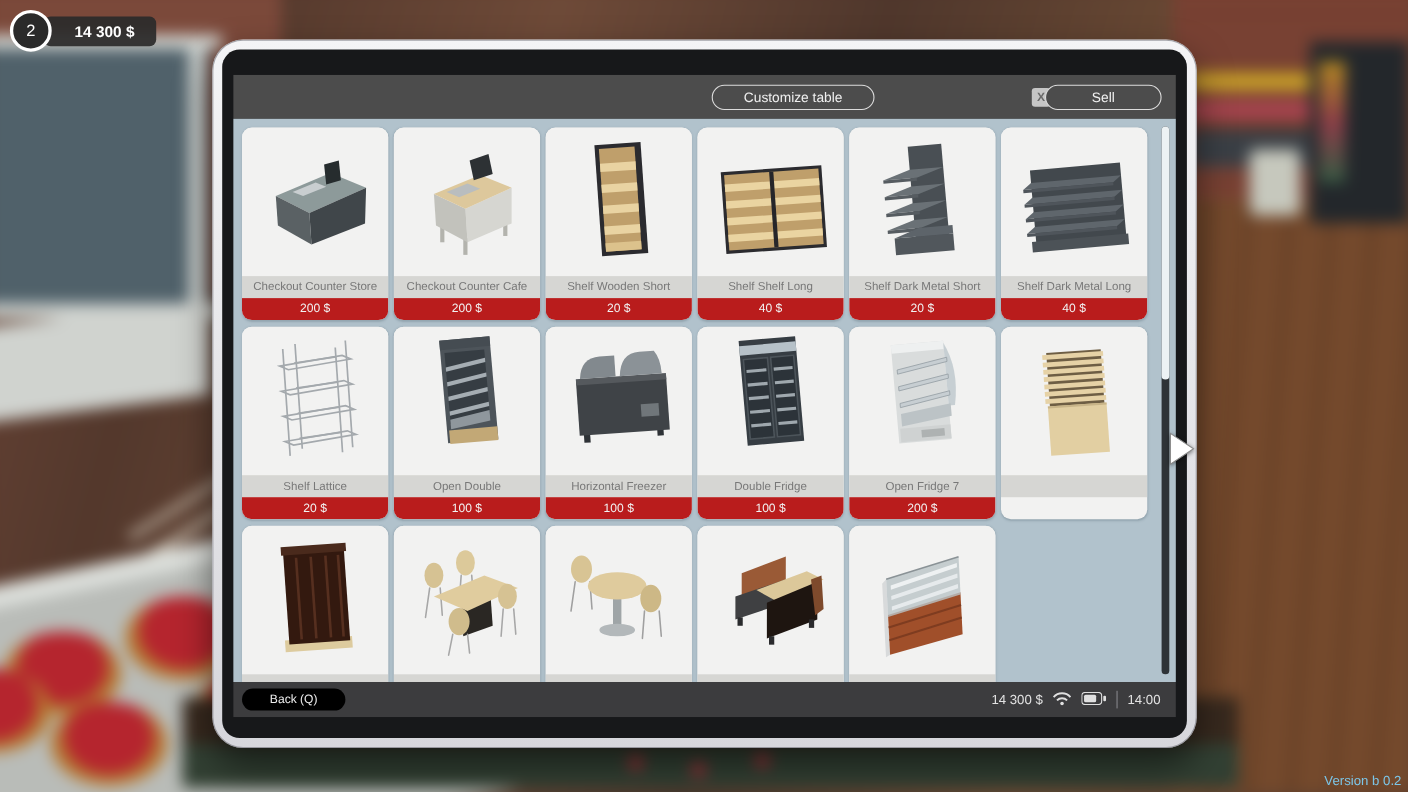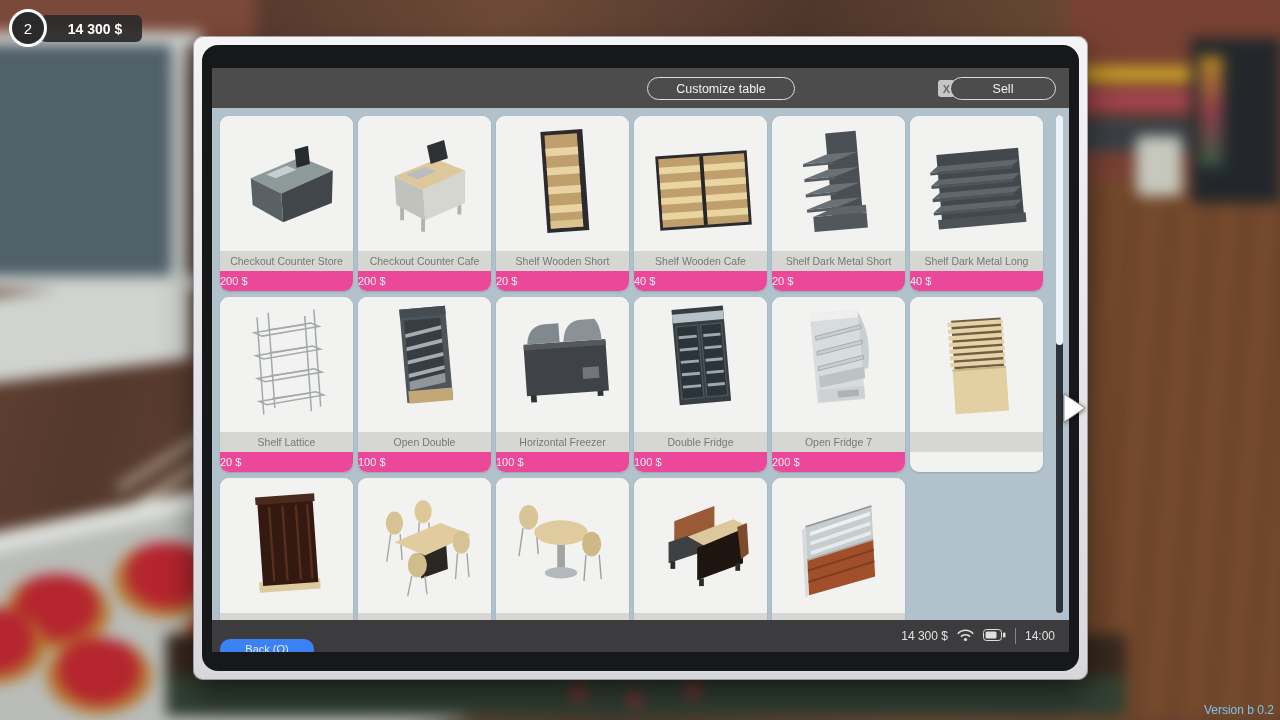--- a/index.html
+++ b/index.html
@@ -41,21 +41,21 @@
   .hud-money { position:absolute; left:40px; top:15px; height:27px; min-width:102px;
      background:rgba(42,42,42,.92); border-radius:6px; color:#fff; font-size:14px; font-weight:bold;
      display:flex; align-items:center; justify-content:center; padding:0 14px 0 22px; }
   .hud-level { position:absolute; left:9px; top:9px; width:38px; height:38px; border-radius:50%;
      background:#2a2a2a; border:3px solid #fff; color:#fff; font-size:15px;
      display:flex; align-items:center; justify-content:center; }
   .version { position:absolute; right:6px; bottom:3px; color:#7dd3fc; font-size:12px; opacity:.9; }
 
   
   .tablet { position:absolute; left:193px; top:36px; width:895px; height:644px;
-     background:linear-gradient(#f4f4f6,#d7d7dc); border-radius:10px;
+     background:linear-gradient(#f4f4f6,#d7d7dc); border-radius:28px;
      box-shadow:0 16px 32px rgba(0,0,0,.5), inset 0 0 0 1px rgba(110,110,118,.6); }
   .bezel { position:absolute; inset:9px; background:#17181a; border-radius:16px; }
   .cam { position:absolute; top:12px; left:437px; width:9px; height:9px; border-radius:50%;
      background:#2e4a42; box-shadow:inset 0 0 0 2px #1d2b27, 0 0 3px #0a0a0a; }
   .cam::before { content:""; position:absolute; left:3px; top:3px; width:3px; height:3px; border-radius:50%; background:#6fae97; }
   .cam-dot { position:absolute; top:15px; width:4px; height:4px; border-radius:50%; background:#303034; }
   .screen { position:absolute; left:19px; top:32px; width:857px; height:584px; display:flex; flex-direction:column; overflow:hidden; }
 
   
   .topbar { position:relative; height:40px; background:#4c4c4c; flex:none; }
@@ -68,28 +68,28 @@
      display:flex; align-items:center; justify-content:center; }
 
   
   .grid { position:relative; height:512px; background:#b1c2cc; flex:none; overflow:hidden; }
   .cards { position:absolute; left:8px; top:8px; width:833px; display:flex; flex-wrap:wrap; gap:6px 5px; }
   .card { width:133px; height:175px; border-radius:9px; overflow:hidden; background:#f2f2f1;
      display:flex; flex-direction:column; box-shadow:0 1px 2px rgba(60,80,90,.25); }
   .card-img { height:135px; flex:none; display:flex; align-items:center; justify-content:center; background:#f2f2f1; }
   .card-name { height:20px; flex:none; background:#d6d6d3; color:#787878; font-size:10.5px; line-height:20px; text-align:center;
      white-space:nowrap; overflow:hidden; }
-  .card-price { height:20px; flex:none; background:#ec4899; color:#f2f2f2; font-size:11px; line-height:20px; }
+  .card-price { height:20px; flex:none; background:#b91c1c; color:#f2f2f2; font-size:11px; line-height:20px; text-align:center; }
   .scroll-track { position:absolute; right:6px; top:7px; width:7px; height:498px; background:#2e3337; border-radius:4px; }
   .scroll-thumb { position:absolute; left:0; top:0; width:7px; height:230px; background:#edf2f4; border-radius:4px; }
 
   
   .botbar { position:relative; height:32px; background:#3c3c3e; flex:none; display:flex; align-items:center; }
-  .btn-back { position:absolute; left:8px; top:6px; width:94px; height:20px; background:#3b82f6; border-radius:10px;
-     color:#ececec; font-size:11px; display:flex; align-items:center; justify-content:center;margin-top:13px; }
+  .btn-back { position:absolute; left:8px; top:6px; width:94px; height:20px; background:#000000; border-radius:10px;
+     color:#ececec; font-size:11px; display:flex; align-items:center; justify-content:center; }
   .bot-right { position:absolute; right:14px; top:0; height:32px; display:flex; align-items:center; gap:9px;
      color:#e2e2e2; font-size:12px; }
   .bot-div { width:1px; height:16px; background:#85858a; }
 
   
   .cursor { position:absolute; left:1062px; top:392px; width:26px; height:34px; pointer-events:none;
      filter:drop-shadow(0 1px 2px rgba(0,0,0,.5)); }
 </style>
 </head>
 <body>
@@ -204,21 +204,21 @@
                     <rect x="20" y="36" width="96" height="78" fill="#2b2b2f"></rect>
                     <rect x="23" y="39" width="90" height="72" fill="#bf9f6b"></rect>
                     <rect x="23" y="48" width="90" height="7" fill="#ead4a1"></rect>
                     <rect x="23" y="64" width="90" height="7" fill="#ead4a1"></rect>
                     <rect x="23" y="80" width="90" height="7" fill="#ead4a1"></rect>
                     <rect x="23" y="96" width="90" height="7" fill="#ead4a1"></rect>
                     <rect x="66" y="39" width="4" height="72" fill="#26262a"></rect>
                   </g>
                 </svg>
               </div>
-              <div class="card-name">Shelf Wooden Cafe</div>
+              <div class="card-name">Shelf Shelf Long</div>
               <div class="card-price">40 $</div>
             </div>
             <div class="card">
               <div class="card-img">
                 <svg viewBox="0 0 132 135" width="126" height="129">
                   <g transform="rotate(-5 66 66)">
                     <rect x="56" y="14" width="32" height="92" fill="#494f54"></rect>
                     <polygon points="30,44 56,36 88,36 62,44" fill="#6a7176"></polygon>
                     <rect x="30" y="44" width="32" height="3" fill="#565c61"></rect>
                     <polygon points="30,60 56,52 88,52 62,60" fill="#6a7176"></polygon>

